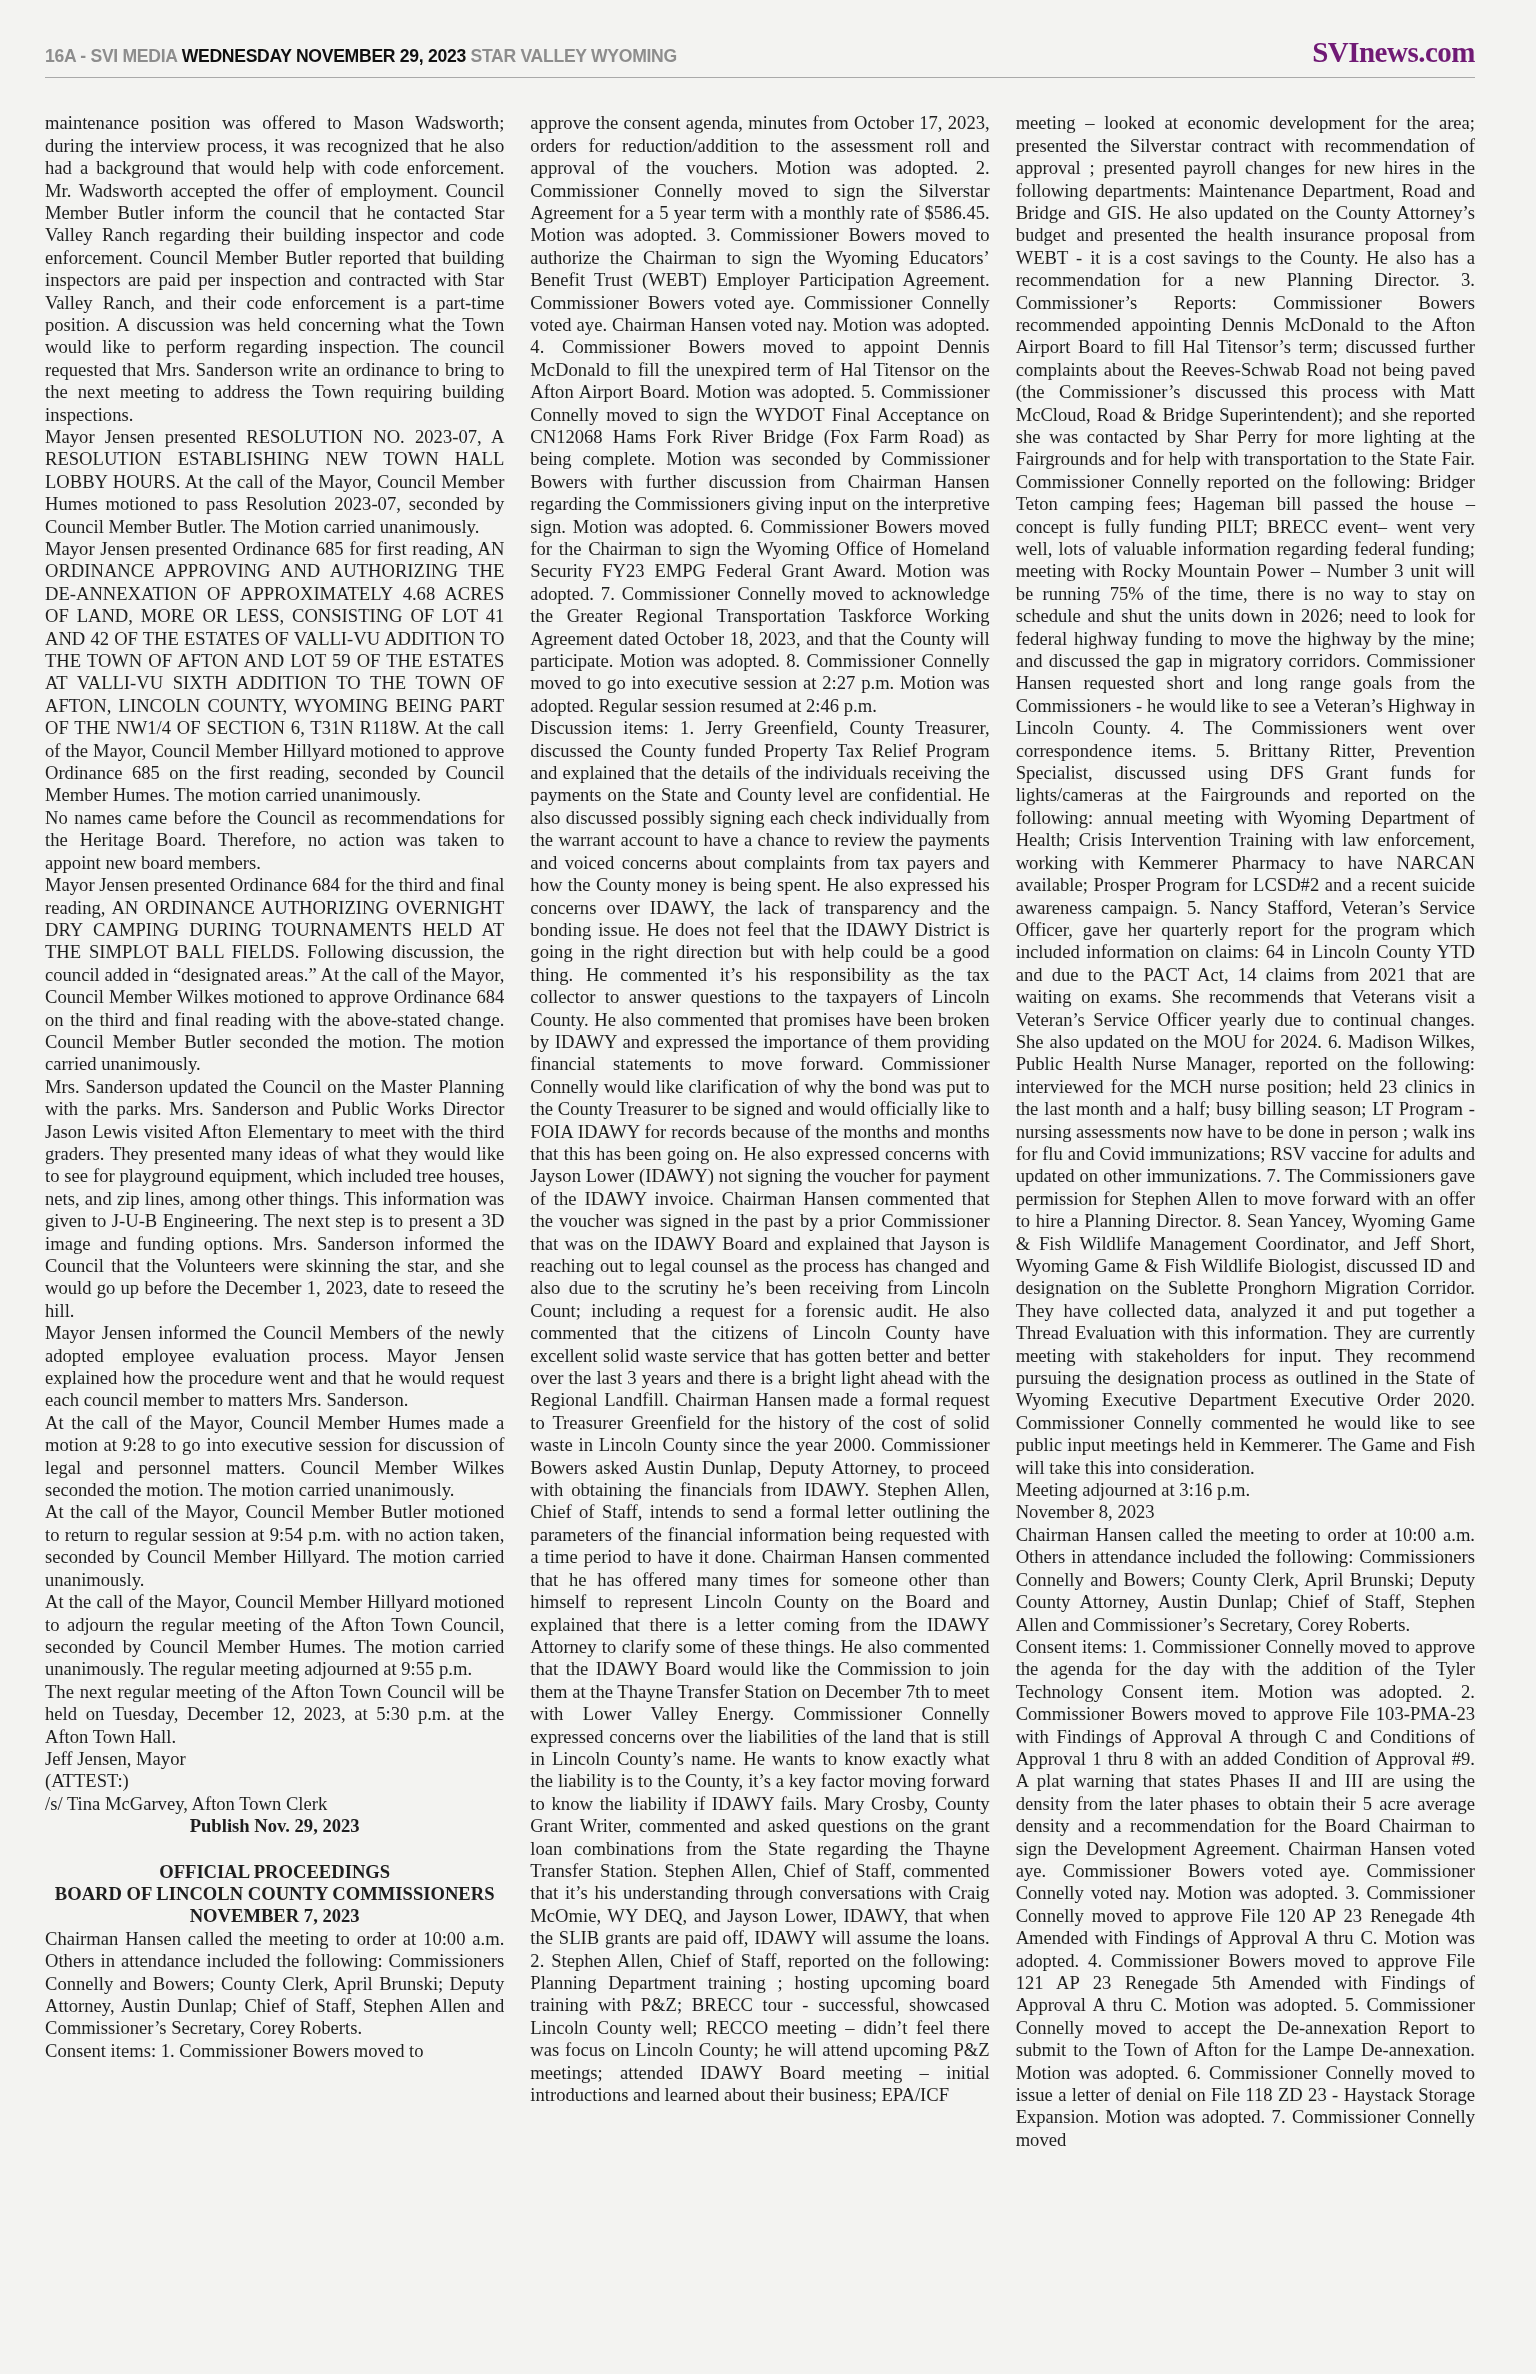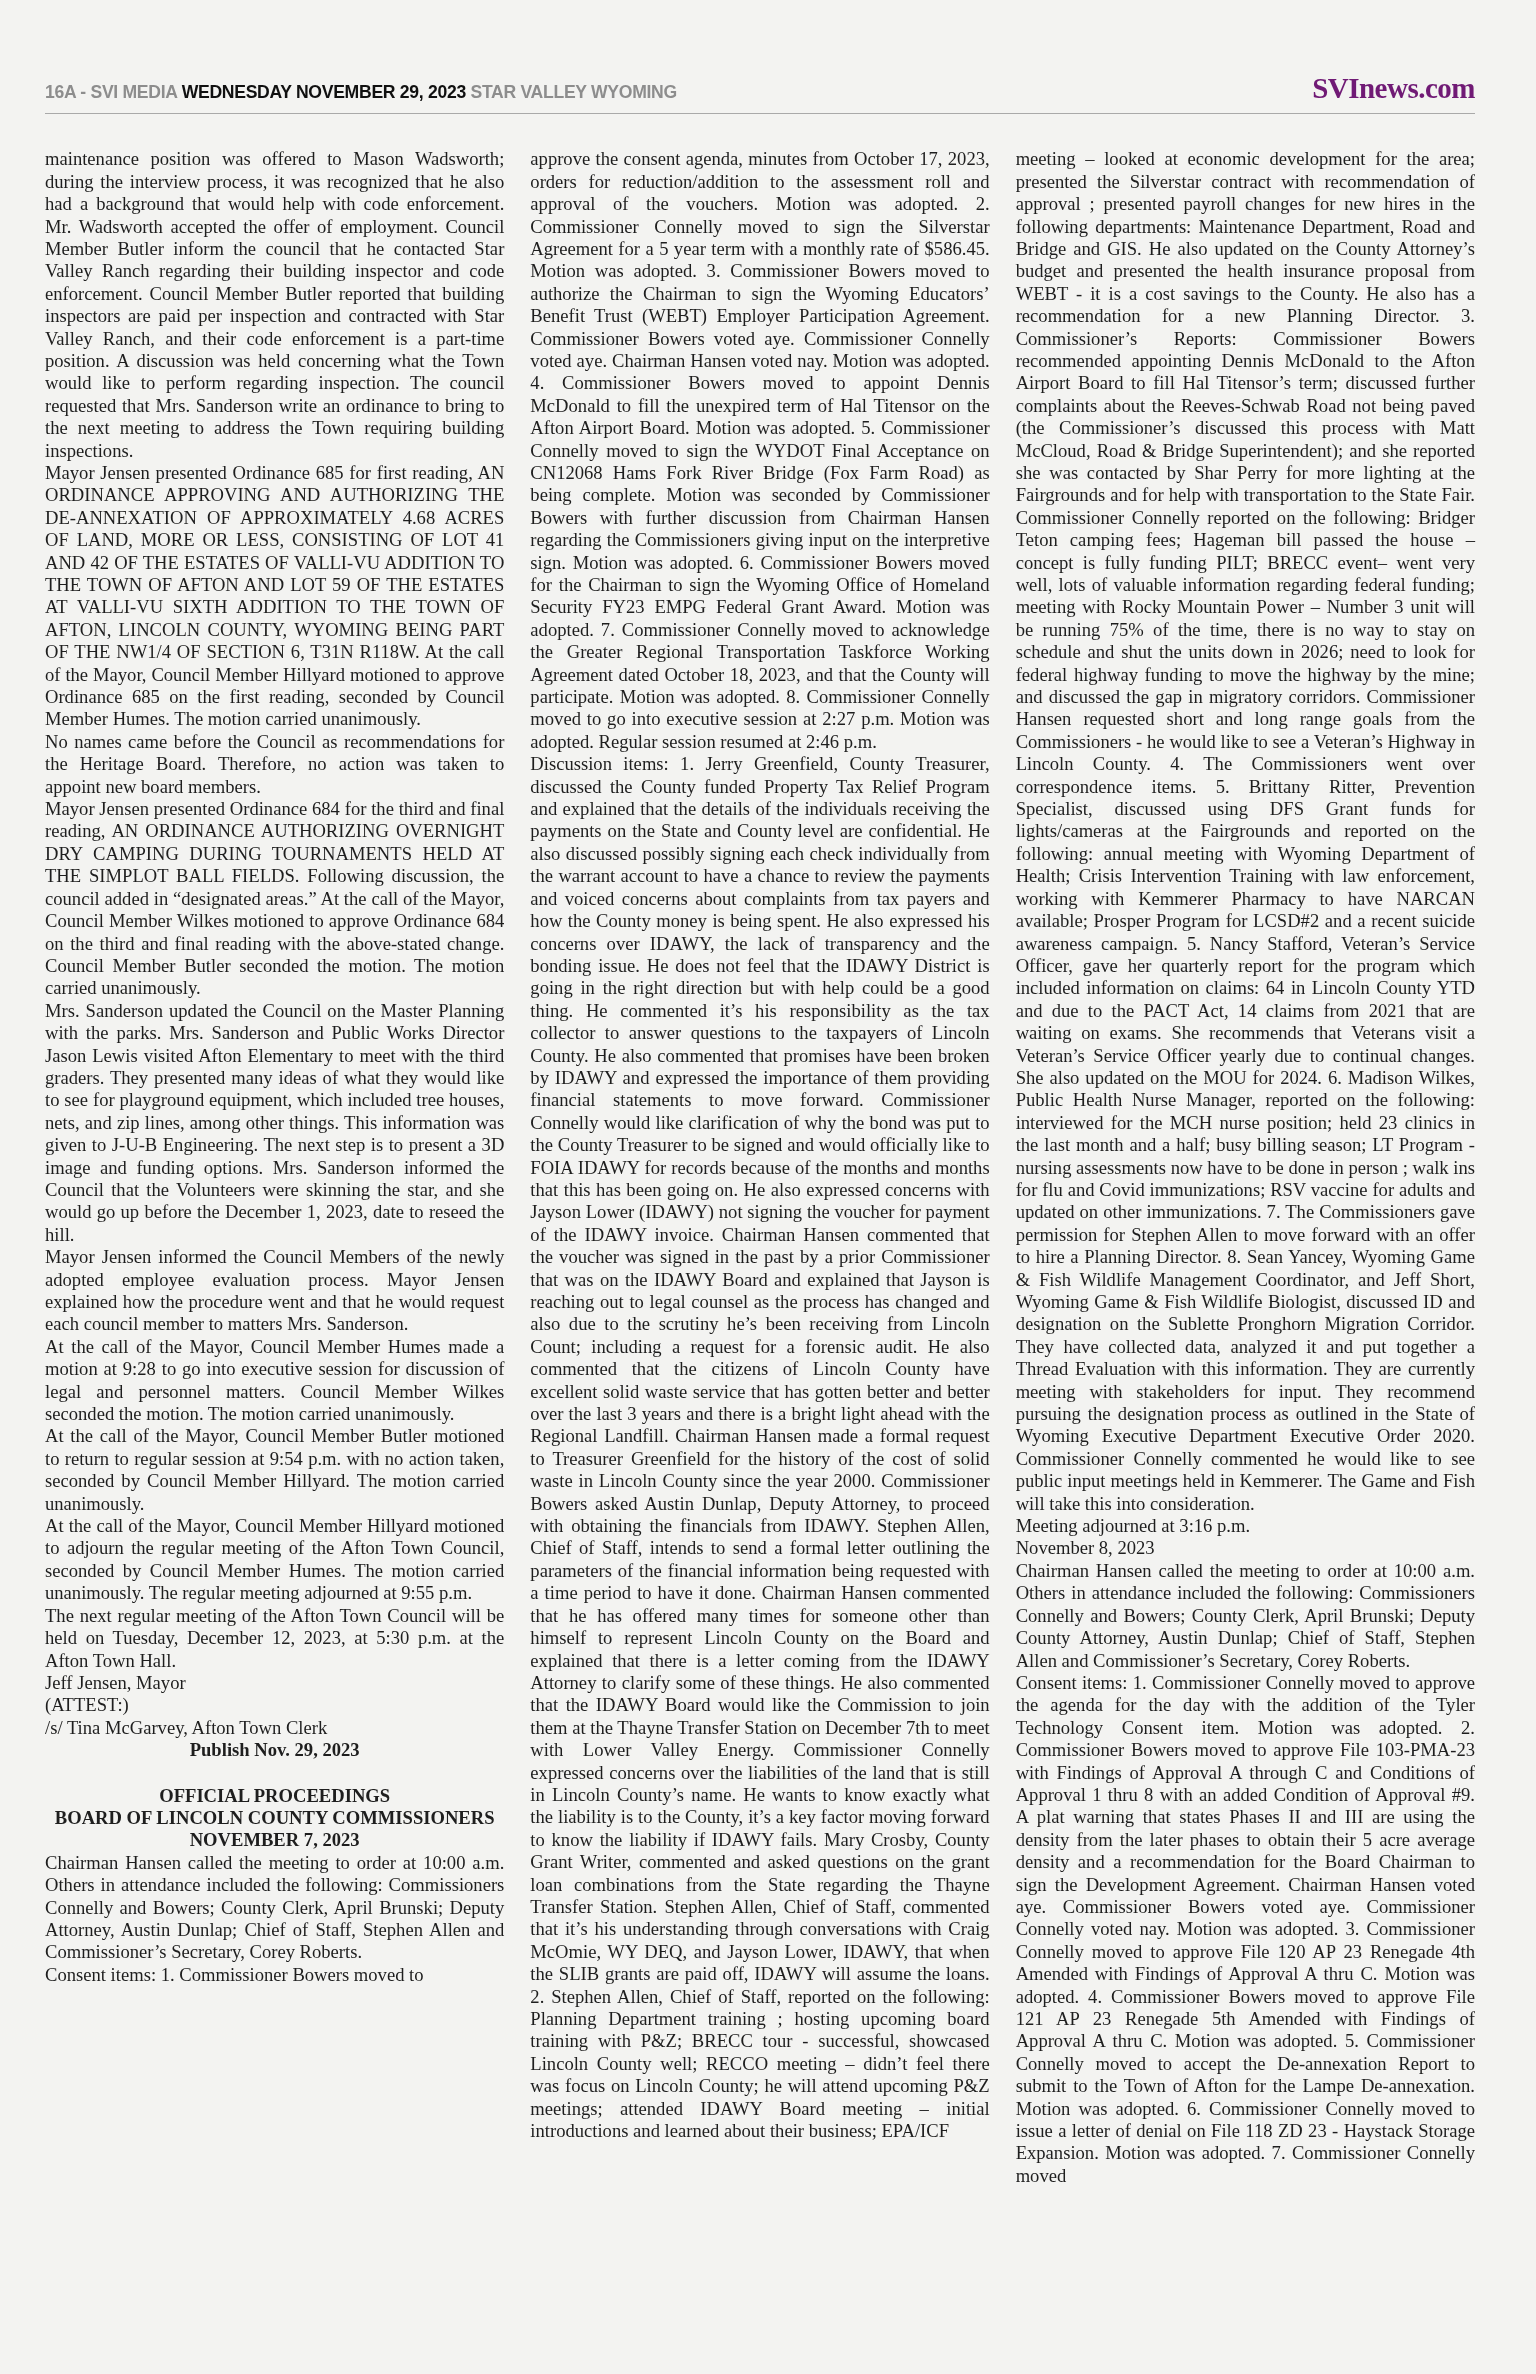--- a/index.html
+++ b/index.html
@@ -15,21 +15,21 @@
     width: 1536px;
     height: 2375px;
     padding: 0 61px 0 45px;
     font-family: "Liberation Serif", serif;
     color: #1e1e1e;
   }
   .topbar {
     display: flex;
     justify-content: space-between;
     align-items: baseline;
-    padding-top: 72px;
+    padding-top: 36px;
     padding-bottom: 8.3px;
     border-bottom: 1.9px solid #a9a9a9;
   }
   .kicker {
     font-family: "Liberation Sans", sans-serif;
     font-size: 17.6px;
     font-weight: 700;
     letter-spacing: -0.3px;
     color: #8d8d8d;
     white-space: nowrap;
@@ -75,20 +75,21 @@
 <body>
 
 <div class="page">
   <div class="topbar">
     <div class="kicker"><span>16A - SVI MEDIA </span><span class="dark">WEDNESDAY NOVEMBER 29, 2023</span><span> STAR VALLEY WYOMING</span></div>
     <div class="masthead">SVInews.com</div>
   </div>
   <div class="columns">
       <div class="col">
         <p class="body">maintenance position was offered to Mason Wadsworth; during the interview process, it was recognized that he also had a background that would help with code enforcement. Mr. Wadsworth accepted the offer of employment. Council Member Butler inform the council that he contacted Star Valley Ranch regarding their building inspector and code enforcement. Council Member Butler reported that building inspectors are paid per inspection and contracted with Star Valley Ranch, and their code enforcement is a part-time position. A discussion was held concerning what the Town would like to perform regarding inspection. The council requested that Mrs. Sanderson write an ordinance to bring to the next meeting to address the Town requiring building inspections.</p>
+        <p class="body">Mayor Jensen presented RESOLUTION NO. 2023-07, A RESOLUTION ESTABLISHING NEW TOWN HALL LOBBY HOURS. At the call of the Mayor, Council Member Humes motioned to pass Resolution 2023-07, seconded by Council Member Butler. The Motion carried unanimously.</p>
         <p class="body">Mayor Jensen presented Ordinance 685 for first reading, AN ORDINANCE APPROVING AND AUTHORIZING THE DE-ANNEXATION OF APPROXIMATELY 4.68 ACRES OF LAND, MORE OR LESS, CONSISTING OF LOT 41 AND 42 OF THE ESTATES OF VALLI-VU ADDITION TO THE TOWN OF AFTON AND LOT 59 OF THE ESTATES AT VALLI-VU SIXTH ADDITION TO THE TOWN OF AFTON, LINCOLN COUNTY, WYOMING BEING PART OF THE NW1/4 OF SECTION 6, T31N R118W. At the call of the Mayor, Council Member Hillyard motioned to approve Ordinance 685 on the first reading, seconded by Council Member Humes. The motion carried unanimously.</p>
         <p class="body">No names came before the Council as recommendations for the Heritage Board. Therefore, no action was taken to appoint new board members.</p>
         <p class="body">Mayor Jensen presented Ordinance 684 for the third and final reading, AN ORDINANCE AUTHORIZING OVERNIGHT DRY CAMPING DURING TOURNAMENTS HELD AT THE SIMPLOT BALL FIELDS. Following discussion, the council added in “designated areas.” At the call of the Mayor, Council Member Wilkes motioned to approve Ordinance 684 on the third and final reading with the above-stated change. Council Member Butler seconded the motion. The motion carried unanimously.</p>
         <p class="body">Mrs. Sanderson updated the Council on the Master Planning with the parks. Mrs. Sanderson and Public Works Director Jason Lewis visited Afton Elementary to meet with the third graders. They presented many ideas of what they would like to see for playground equipment, which included tree houses, nets, and zip lines, among other things. This information was given to J-U-B Engineering. The next step is to present a 3D image and funding options. Mrs. Sanderson informed the Council that the Volunteers were skinning the star, and she would go up before the December 1, 2023, date to reseed the hill.</p>
         <p class="body">Mayor Jensen informed the Council Members of the newly adopted employee evaluation process. Mayor Jensen explained how the procedure went and that he would request each council member to matters Mrs. Sanderson.</p>
         <p class="body">At the call of the Mayor, Council Member Humes made a motion at 9:28 to go into executive session for discussion of legal and personnel matters.  Council Member Wilkes seconded the motion. The motion carried unanimously.</p>
         <p class="body">At the call of the Mayor, Council Member Butler motioned to return to regular session at 9:54 p.m. with no action taken, seconded by Council Member Hillyard. The motion carried unanimously.</p>
         <p class="body">At the call of the Mayor, Council Member Hillyard motioned to adjourn the regular meeting of the Afton Town Council, seconded by Council Member Humes. The motion carried unanimously. The regular meeting adjourned at 9:55 p.m.</p>
         <p class="body">The next regular meeting of the Afton Town Council will be held on Tuesday, December 12, 2023, at 5:30 p.m. at the Afton Town Hall.</p>
         <p class="body">Jeff Jensen, Mayor</p>

